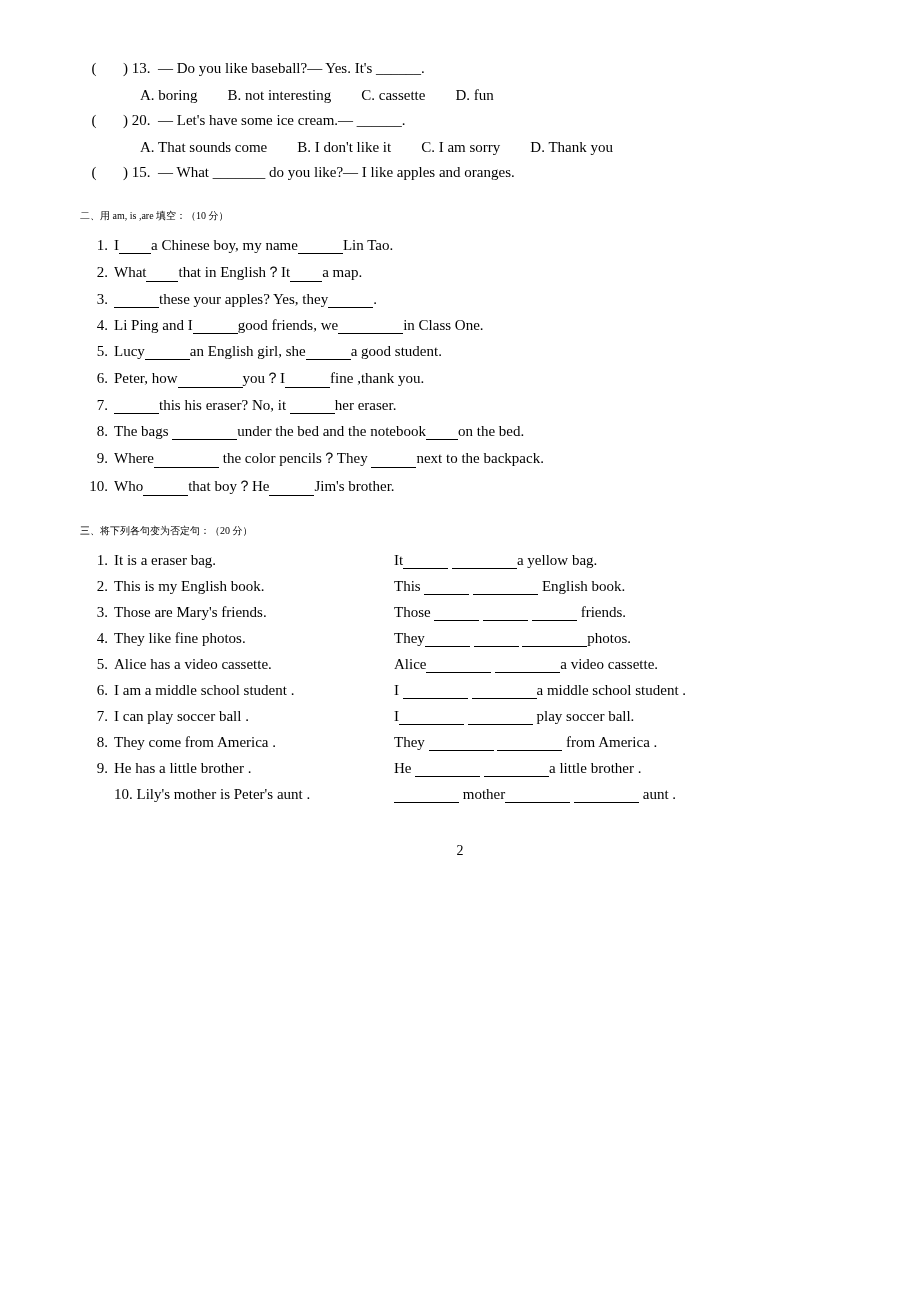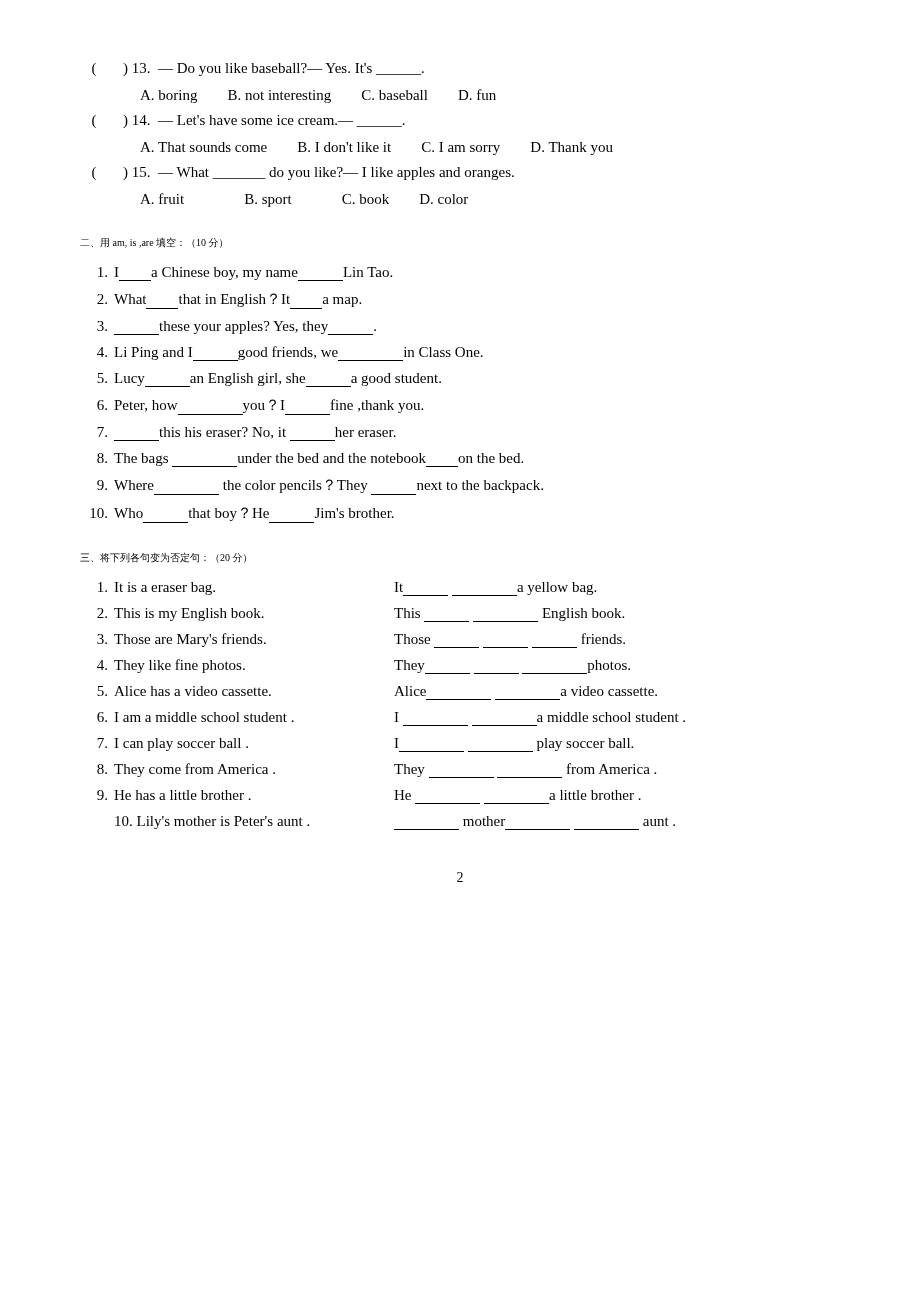--- a/index.html
+++ b/index.html
@@ -100,55 +100,49 @@
     <span>&nbsp;&nbsp;&nbsp;&nbsp;</span>
     <span>)</span>
     <span class="question-text">
       &nbsp;<span>13.</span>
       &nbsp;— Do you like baseball?— Yes. It's ______.
     </span>
   </div>
   <div class="options-row">
     <span>A. boring</span>
     <span>B. not interesting</span>
-    <span>C. baseball</span>
+    <span>C. cassette</span>
     <span>D. fun</span>
   </div>
 
   <div class="question-block">
     <span class="question-paren">(</span>
     <span>&nbsp;&nbsp;&nbsp;&nbsp;</span>
     <span>)</span>
     <span class="question-text">
-      &nbsp;<span>14.</span>
+      &nbsp;<span>20.</span>
       &nbsp;— Let's have some ice cream.— ______.
     </span>
   </div>
   <div class="options-row">
     <span>A. That sounds come</span>
     <span>B. I don't like it</span>
     <span>C. I am sorry</span>
     <span>D. Thank you</span>
   </div>
 
   <div class="question-block">
     <span class="question-paren">(</span>
     <span>&nbsp;&nbsp;&nbsp;&nbsp;</span>
     <span>)</span>
     <span class="question-text">
       &nbsp;<span>15.</span>
       &nbsp;— What _______ do you like?— I like apples and oranges.
     </span>
   </div>
-  <div class="options-row">
-    <span>A. fruit</span>
-    <span style="margin-left:30px;">B. sport</span>
-    <span style="margin-left:20px;">C. book</span>
-    <span>D. color</span>
-  </div>
 </div>
 
 <div class="section">
   <div class="section-header">二、用 am, is ,are 填空：（10 分）</div>
 
   <div class="numbered-item">
     <span class="item-num">1.</span>
     <span class="item-content">
       I<span class="underline underline-sm"></span>a Chinese boy, my name<span class="underline"></span>Lin Tao.
     </span>

